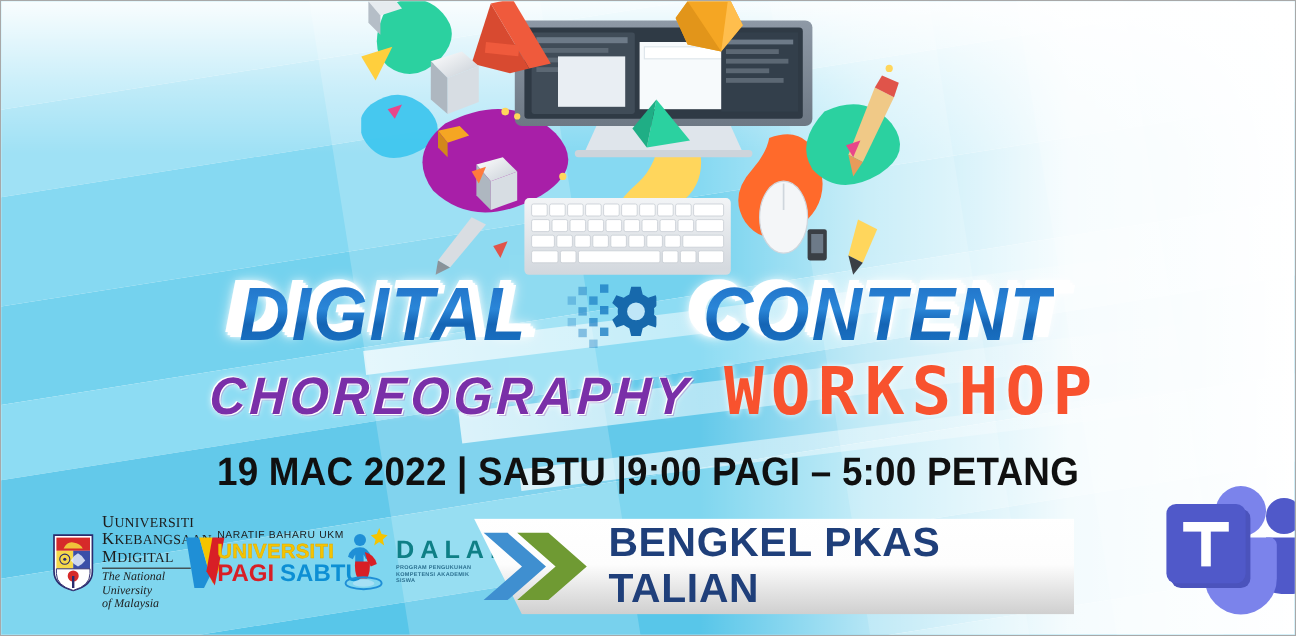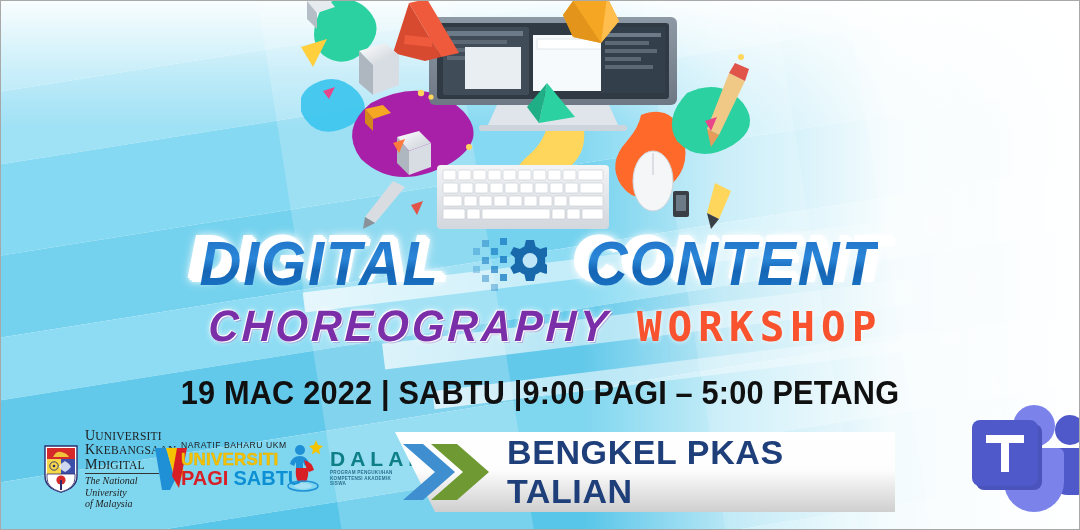--- a/index.html
+++ b/index.html
@@ -113,21 +113,21 @@
       0 0 6px rgba(255,255,255,.95),
       2px 2px 0 rgba(120,40,160,.35);
     display:inline-block;
     transform:scaleX(.95) skewX(-3deg);
   }
   #title-sub .work{
     color:#f8522e;
     font-weight:bold;
     letter-spacing:6px;
     font-family:"DejaVu Sans Mono","Liberation Mono",monospace;
-    font-size:41px;
+    font-size:55px;
     display:inline-block;
     margin-left:16px;
     text-shadow:0 0 5px rgba(255,255,255,.9);
   }
 
   #datetime{
     top:375px;
     font-size:33px;
     line-height:33px;
     font-weight:bold;

